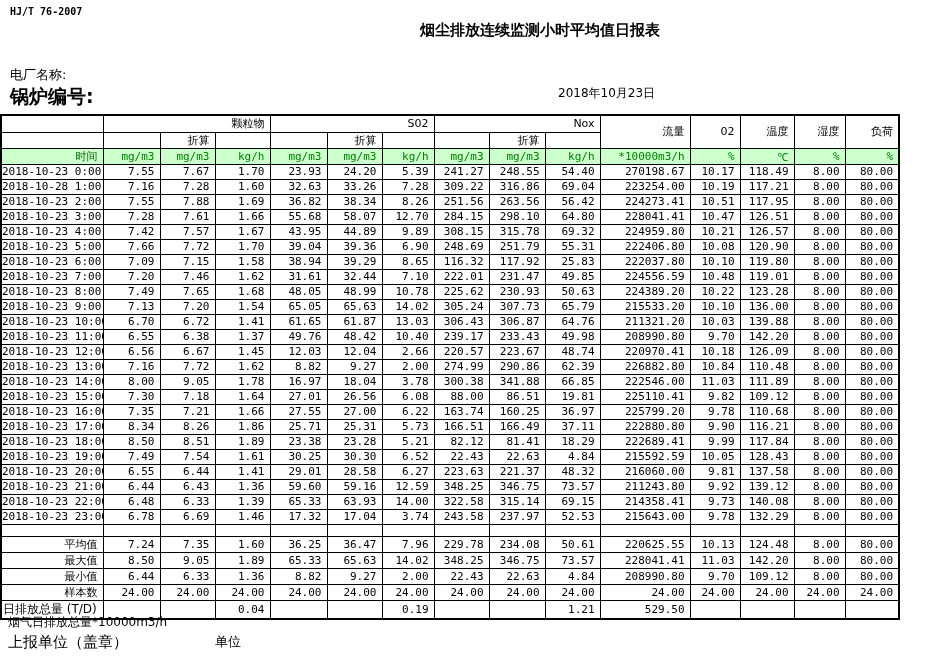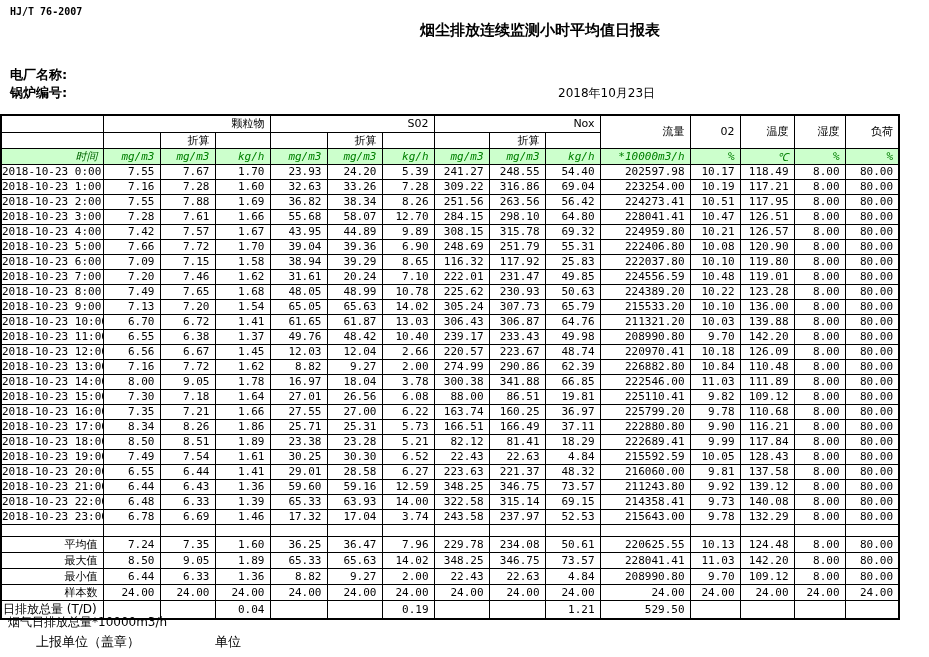--- a/index.html
+++ b/index.html
@@ -5,22 +5,22 @@
   html,body{margin:0;padding:0;}
   body{
     width:929px;height:657px;position:relative;background:#ffffff;
     font-family:"DejaVu Sans Mono","Liberation Mono",monospace;
     color:#000;
   }
   .abs{position:absolute;white-space:nowrap;}
   .std{left:10px;top:6px;font-size:10px;font-weight:bold;}
   .title{left:0;top:21px;width:660px;text-align:right;font-size:15px;font-weight:bold;
          font-family:"DejaVu Sans",sans-serif;}
-  .plant{left:10px;top:66px;font-size:13px;font-weight:bold;font-family:"DejaVu Sans",sans-serif;}
-  .boiler{left:10px;top:84px;font-size:13px;font-weight:bold;font-family:"DejaVu Sans",sans-serif;}
+  .plant{left:10px;top:66px;font-size:13px;font-weight:normal;font-family:"DejaVu Sans",sans-serif;}
+  .boiler{left:10px;top:84px;font-size:19px;font-weight:bold;font-family:"DejaVu Sans",sans-serif;}
   .date{left:558px;top:85px;font-size:12px;font-family:"DejaVu Sans",sans-serif;}
 
   table.report{
     position:absolute;left:0;top:114px;
     border-collapse:collapse;table-layout:fixed;width:898px;
     border:2px solid #000;
   }
   table.report td{
     border:1px solid #000;
     font-size:11px;
@@ -30,25 +30,25 @@
   }
   td.hd{ text-align:center;padding:0;font-size:13px;
          font-family:"DejaVu Sans",sans-serif;}
   td.g{ background:#ccffcc;color:#008000;text-align:center;padding:0;font-size:11px;}
   td.ghead{font-size:13px;color:#006600;font-family:"DejaVu Sans",sans-serif;}
   td.time{font-size:10px;padding-right:4px;}
   td.num{font-size:11px;}
   td.sum-label{ text-align:right;font-size:13px;padding-right:3px;
                 font-family:"DejaVu Sans",sans-serif;}
   td.sum-label.left{ text-align:left;font-size:12px;padding:0 0 0 1px;margin-left:7px;}
-  tr.h1{height:17px;} tr.h2{height:13px;padding-left:8px;} tr.green-row{height:16px;font-style:italic;}
+  tr.h1{height:17px;} tr.h2{height:13px;padding-left:8px;} tr.green-row{height:16px;}
   tr.data-row{height:15px;} tr.blank-row{height:12px;} tr.sum-row{height:15px;}
 
   .f1{left:8px;top:614px;font-size:12px;font-family:"DejaVu Sans",sans-serif;}
-  .f2{left:8px;top:633px;font-size:13px;font-family:"DejaVu Sans",sans-serif;margin-left:28px;}
+  .f2{left:8px;top:633px;font-size:15px;font-family:"DejaVu Sans",sans-serif;}
   .f3{left:215px;top:633px;font-size:13px;font-family:"DejaVu Sans",sans-serif;}
 </style>
 </head>
 <body>
 
 <div class="abs std">HJ/T  76-2007</div>
 <div class="abs title">烟尘排放连续监测小时平均值日报表</div>
 <div class="abs plant">电厂名称:</div>
 <div class="abs boiler">锅炉编号:</div>
 <div class="abs date">2018年10月23日</div>
@@ -116,28 +116,28 @@
         <td class="time">2018-10-23 0:00</td>
         <td class="num">7.55</td>
         <td class="num">7.67</td>
         <td class="num">1.70</td>
         <td class="num">23.93</td>
         <td class="num">24.20</td>
         <td class="num">5.39</td>
         <td class="num">241.27</td>
         <td class="num">248.55</td>
         <td class="num">54.40</td>
-        <td class="num">202597.98</td>
+        <td class="num">270198.67</td>
         <td class="num">10.17</td>
         <td class="num">118.49</td>
         <td class="num">8.00</td>
         <td class="num">80.00</td>
       </tr>
       <tr class="data-row">
-        <td class="time">2018-10-23 1:00</td>
+        <td class="time">2018-10-28 1:00</td>
         <td class="num">7.16</td>
         <td class="num">7.28</td>
         <td class="num">1.60</td>
         <td class="num">32.63</td>
         <td class="num">33.26</td>
         <td class="num">7.28</td>
         <td class="num">309.22</td>
         <td class="num">316.86</td>
         <td class="num">69.04</td>
         <td class="num">223254.00</td>
@@ -230,21 +230,21 @@
         <td class="num">119.80</td>
         <td class="num">8.00</td>
         <td class="num">80.00</td>
       </tr>
       <tr class="data-row">
         <td class="time">2018-10-23 7:00</td>
         <td class="num">7.20</td>
         <td class="num">7.46</td>
         <td class="num">1.62</td>
         <td class="num">31.61</td>
-        <td class="num">20.24</td>
+        <td class="num">32.44</td>
         <td class="num">7.10</td>
         <td class="num">222.01</td>
         <td class="num">231.47</td>
         <td class="num">49.85</td>
         <td class="num">224556.59</td>
         <td class="num">10.48</td>
         <td class="num">119.01</td>
         <td class="num">8.00</td>
         <td class="num">80.00</td>
       </tr>

